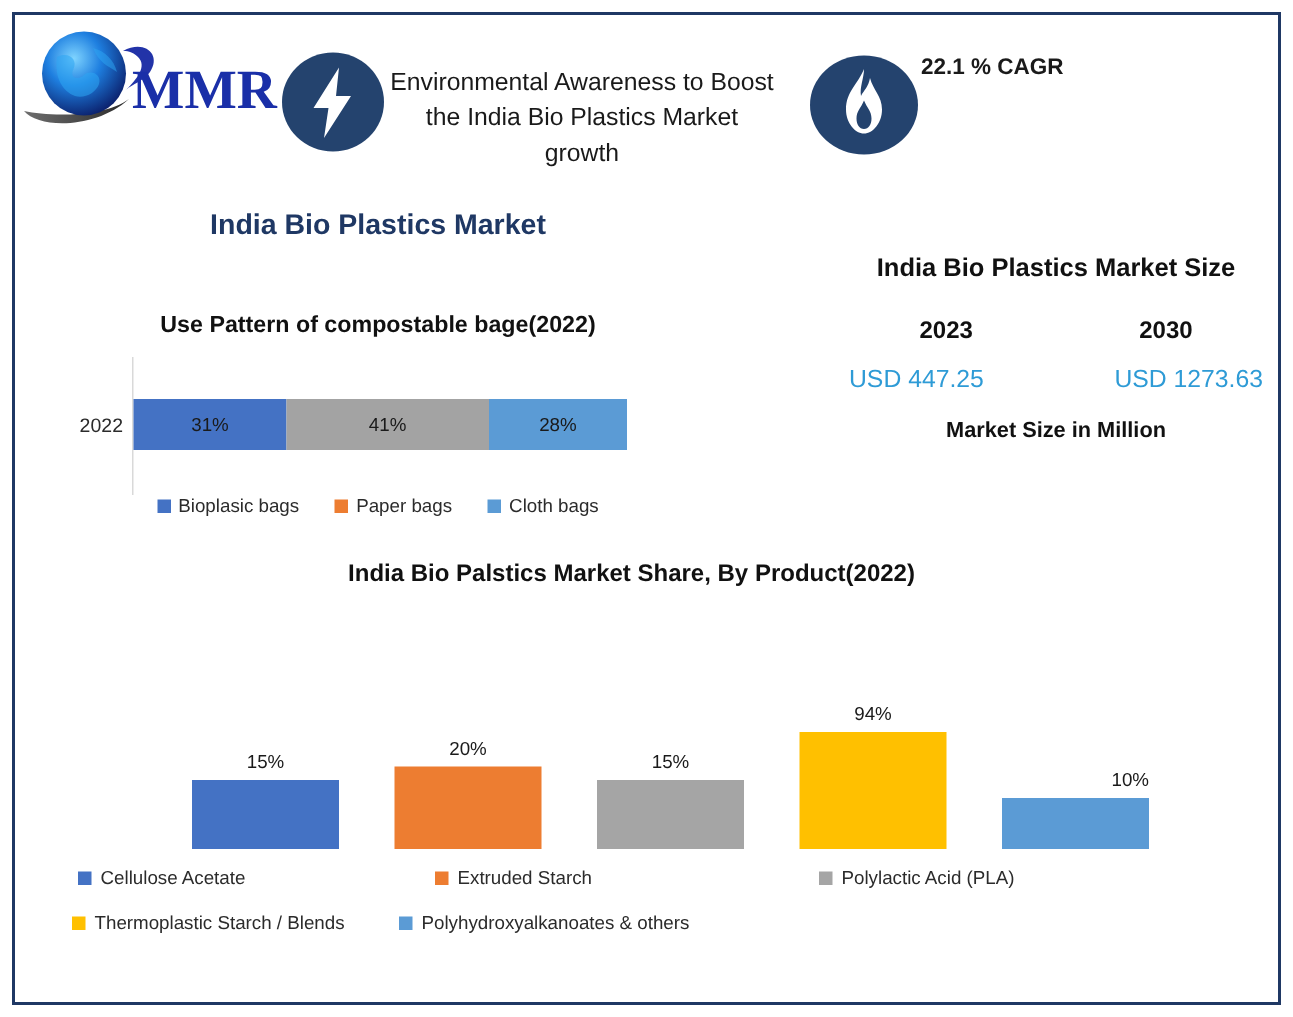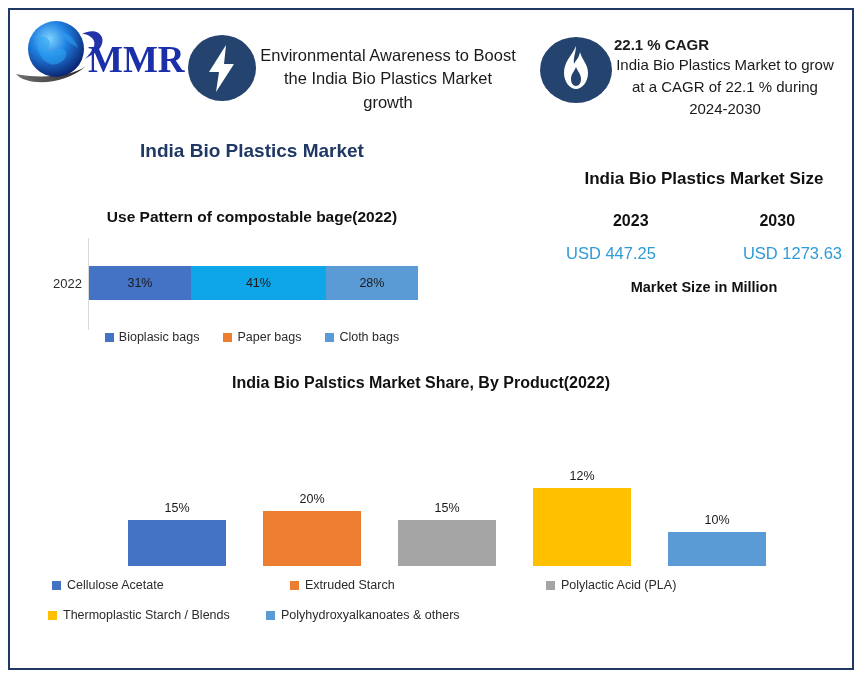--- a/index.html
+++ b/index.html
@@ -166,34 +166,33 @@
       <svg width="76" height="72" viewBox="0 0 76 72">
         <ellipse cx="38" cy="36" rx="36" ry="33" fill="#24436E"></ellipse>
         <path d="M38,12 C34,22 26,27 26,39 C26,48 32,55 38,55 C44,55 50,48 50,39
                  C50,30 44,26 42,18 C41,24 38,26 36,30 C35,24 38,18 38,12 Z" fill="#ffffff"></path>
         <path d="M38,33 C36,38 33,40 33,45 C33,49 35,52 38,52 C41,52 43,49 43,45
                  C43,40 40,38 38,33 Z" fill="#24436E"></path>
       </svg>
     </div>
     <div class="hdr-text-2">
       <span class="cagr">22.1 % CAGR</span>
-      <span class="cagr-desc">India Bio Plastics Market to grow at a CAGR of 22.1 % during 2024-2030</span>
     </div>
   </div>
 
   <div class="main-title">India Bio Plastics Market</div>
 
   <div class="chart1-title">Use Pattern of compostable bage(2022)</div>
 
   <div class="chart1">
     <div class="c1-axis"></div>
     <div class="c1-cat">2022</div>
     <div class="c1-bar" id="c1bar">
         <div class="c1-seg" style="flex: 31 0 0px; background: rgb(68, 114, 196);">31%</div>
-        <div class="c1-seg" style="flex: 41 0 0px; background: #0ea5e9;">41%</div>
+        <div class="c1-seg" style="flex: 41 0 0px; background: #a3a3a3;">41%</div>
         <div class="c1-seg" style="flex: 28 0 0px; background: rgb(91, 155, 213);">28%</div>
       </div>
     <div class="c1-legend" id="c1legend">
         <div class="lg-item">
           <span class="lg-sw" style="background: rgb(68, 114, 196);"></span>
           <span>Bioplasic bags</span>
         </div>
         <div class="lg-item">
           <span class="lg-sw" style="background: rgb(237, 125, 49);"></span>
           <span>Paper bags</span>
@@ -228,24 +227,24 @@
         </div>
         <div class="c2-col" style="left: 163px; width: 98px; justify-content: space-between;">
           <div class="c2-lbl">20%</div>
           <div class="c2-rect" style="height: 55px; background: rgb(237, 125, 49);"></div>
         </div>
         <div class="c2-col" style="left: 298px; width: 98px;">
           <div class="c2-lbl">15%</div>
           <div class="c2-rect" style="height: 46px; background: rgb(165, 165, 165);"></div>
         </div>
         <div class="c2-col" style="left: 433px; width: 98px;">
-          <div class="c2-lbl">12%</div>
+          <div class="c2-lbl">94%</div>
           <div class="c2-rect" style="height: 78px; background: rgb(255, 192, 0);"></div>
         </div>
-        <div class="c2-col" style="left: 568px; width: 98px;">
+        <div class="c2-col" style="left: 568px; width: 98px; align-items: flex-end;">
           <div class="c2-lbl">10%</div>
           <div class="c2-rect" style="height: 34px; background: rgb(91, 155, 213);"></div>
         </div>
       </div>
   </div>
   <div class="c2-legend" id="c2legend">
       <div class="c2-legend-row" style="position: relative; height: 18px;">
         <div class="c2-lg-item" style="position: absolute; left: 4px;">
           <span class="lg-sw" style="background: rgb(68, 114, 196);"></span>
           <span>Cellulose Acetate</span>

